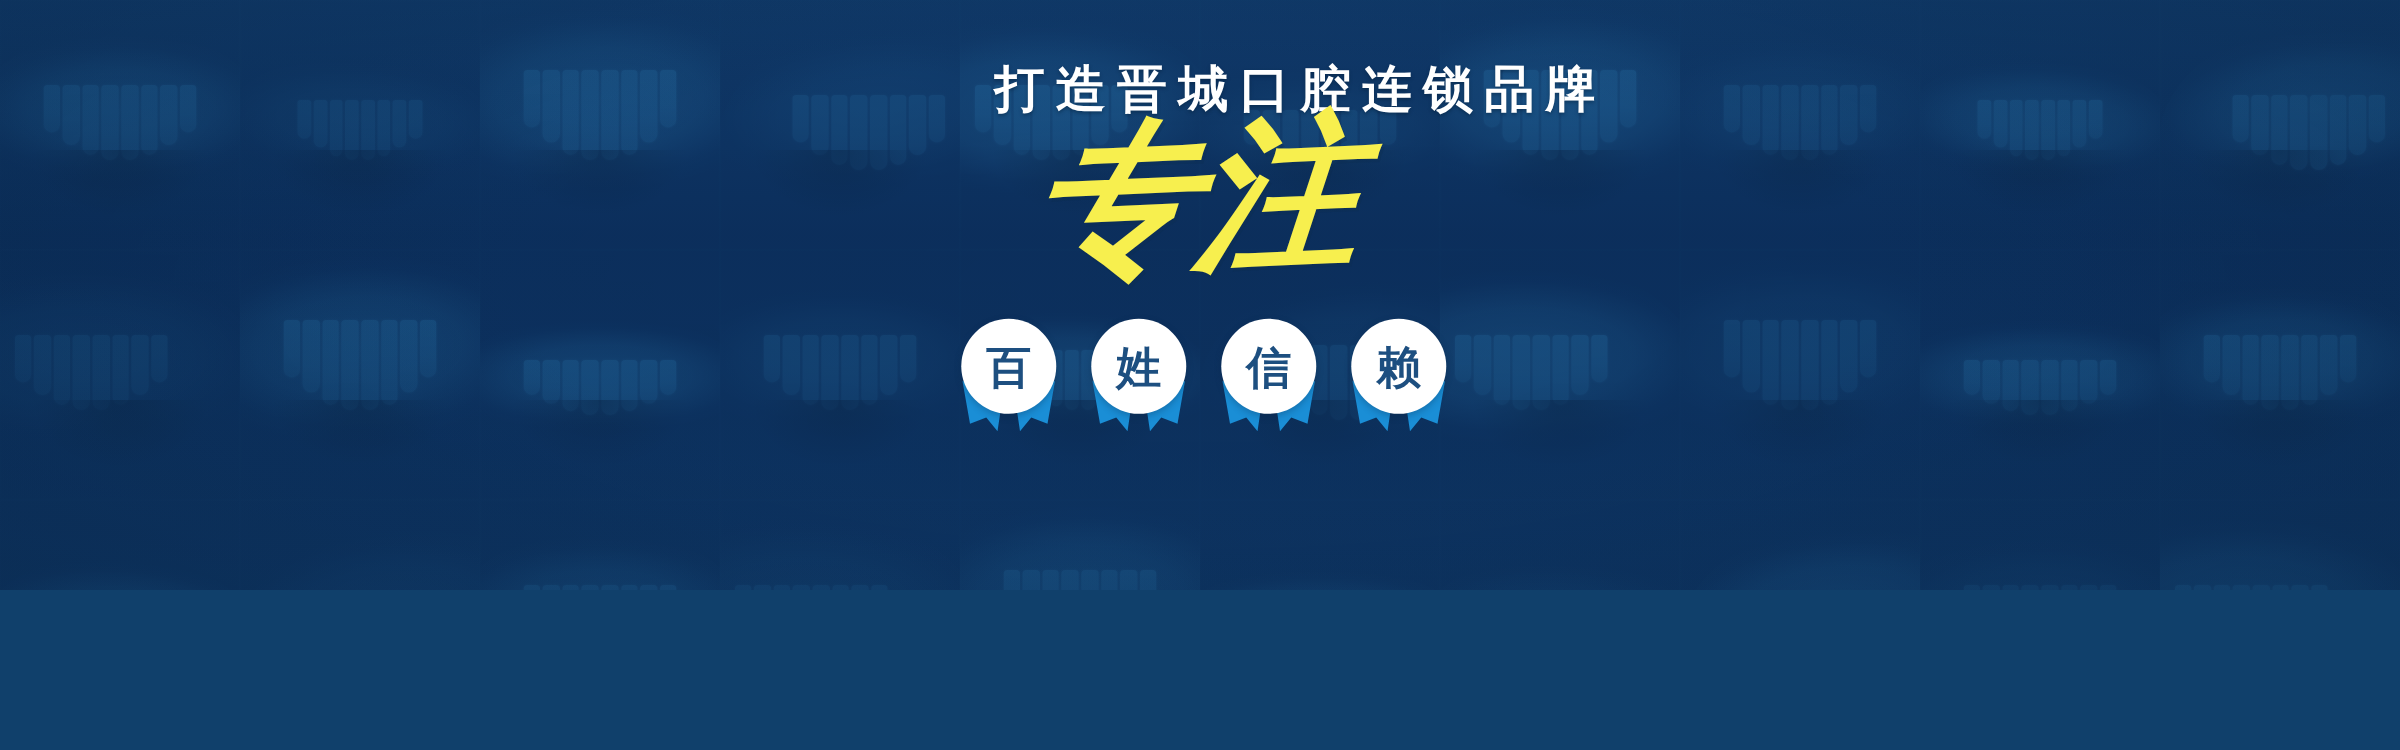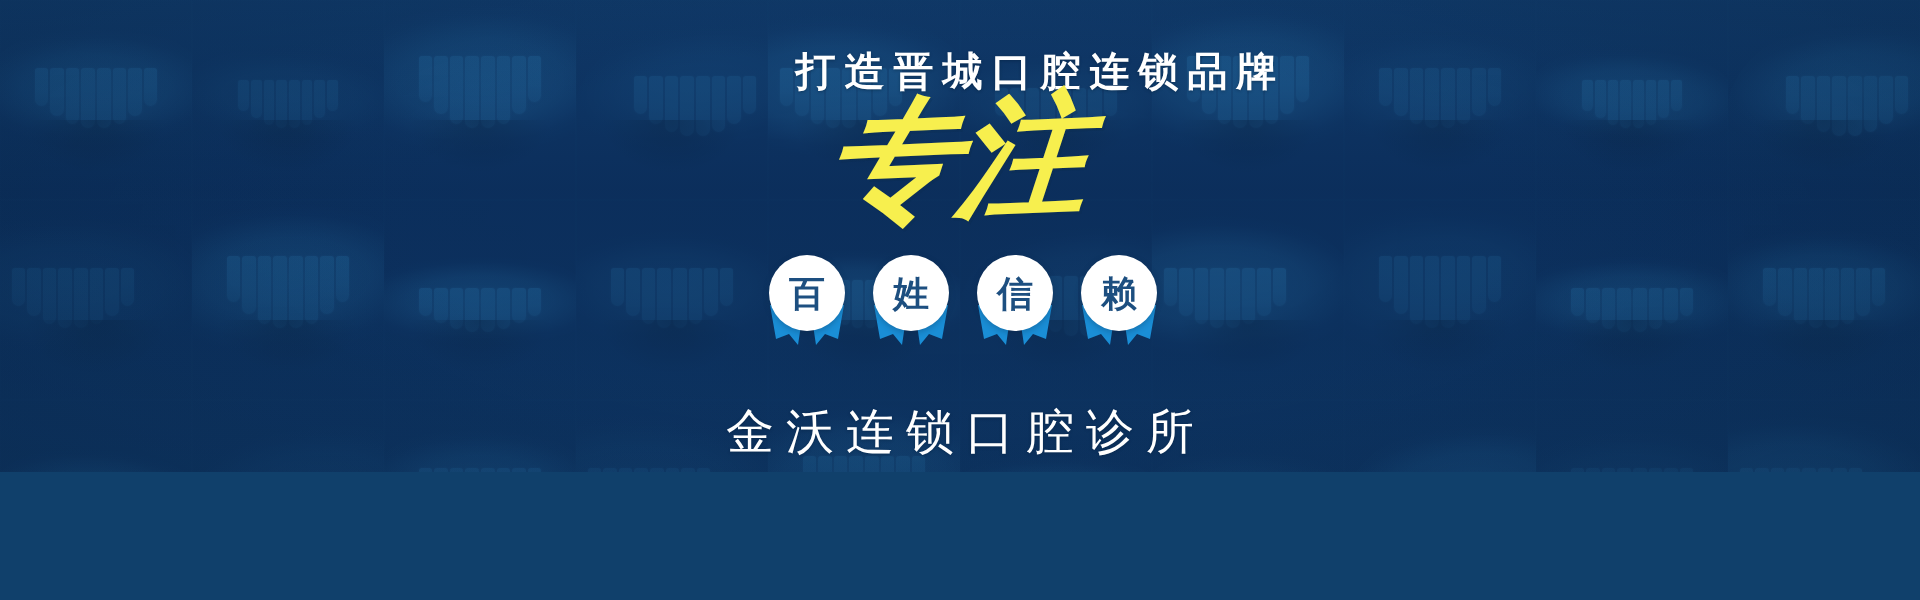--- a/index.html
+++ b/index.html
@@ -648,16 +648,15 @@
           <path d="M6 4 L40 4 L34 44 L25 33 L12 38 Z" fill="#1a8ed6"></path>
           <path d="M80 4 L46 4 L52 44 L61 33 L74 38 Z" fill="#1a8ed6"></path>
         </svg>
         <div class="disc">
           <span>赖</span>
         </div>
       </div>
 
     </div>
 
-    <div class="brandline">金沃连锁口腔诊所</div>
 
   </div>
 </div>
 
 </body></html>

